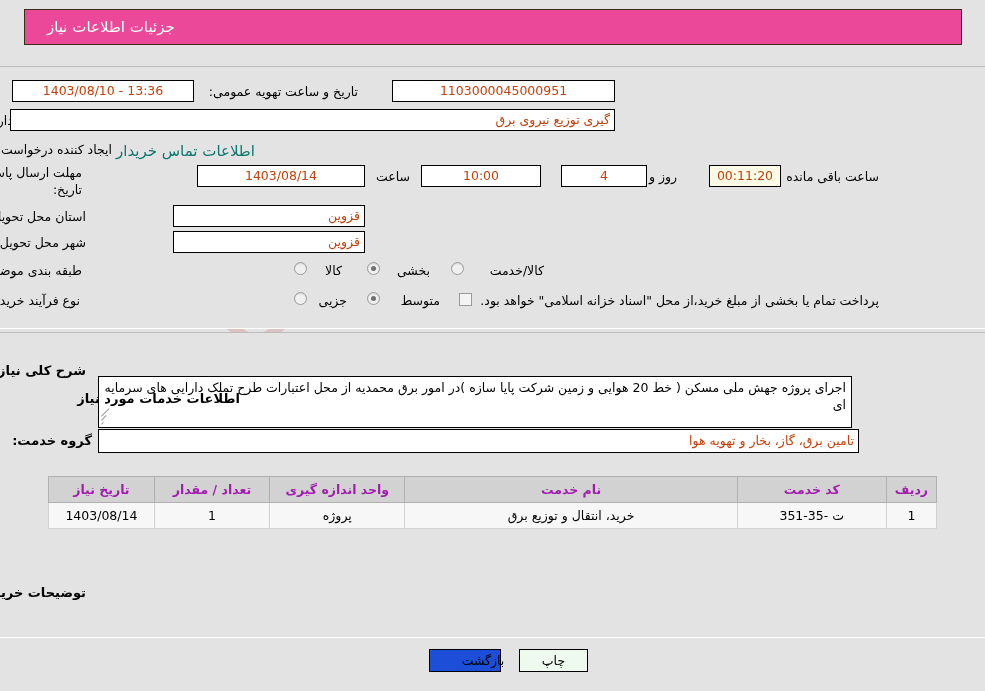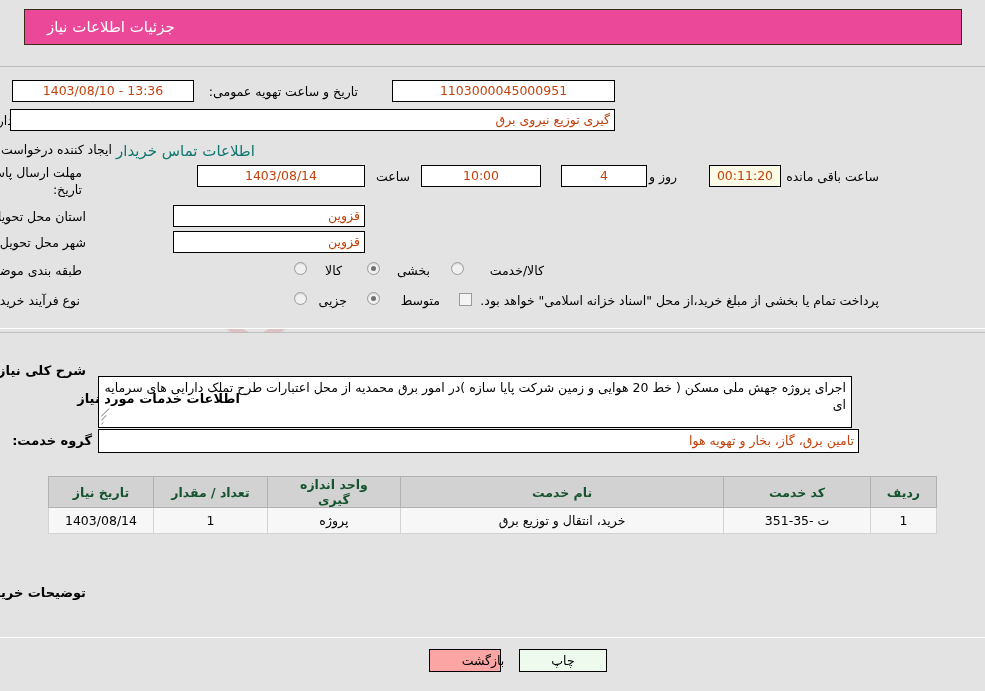--- a/index.html
+++ b/index.html
@@ -191,26 +191,26 @@
     width: 889px;
     border-collapse: collapse;
     background: #ffffff;
     font-size: 12.5px;
     z-index: 3;
     border: 1px solid #b0b0b0;
   }
   #svc-table th {
     background: #d2d2d2;
     border: 1px solid #b0b0b0;
-    color: #14532d;
+    color: #a21caf;
     font-weight: bold;
     font-size: 12.5px;
     height: 26px;
     text-align: center;
-    padding: 0 16px;
+    padding: 0 8px;
   }
   #svc-table td {
     background: #f7f7f7;
     border: 1px solid #d2d2d2;
     color: #000;
     height: 26px;
     text-align: center;
     padding: 0 4px;
     font-size: 12.5px;
   }
@@ -223,22 +223,22 @@
     font-size: 12.5px;
     font-family: "DejaVu Sans", "Liberation Sans", sans-serif;
     color: #000;
     cursor: pointer;
     display: flex;
     align-items: center;
     justify-content: center;
     z-index: 3;
     padding: 0;
   }
-  #btn-print  { left: 519px; top: 649px; width: 88px; background: #eefaee; }
-  #btn-back   { left: 429px; top: 649px; width: 72px; background: #fca5a5; padding-left: 36px; }
+  #btn-print  { left: 519px; top: 649px; width: 69px; background: #eefaee; }
+  #btn-back   { left: 429px; top: 649px; width: 72px; background: #1d4ed8; padding-left: 36px; }
 </style>
 </head>
 <body>
 
 <div id="page">
 
   <div id="watermark">
     <svg class="wm-shield" viewBox="0 0 120 140">
       <path d="M60 4 L112 24 L112 72 C112 104 88 126 60 136 C32 126 8 104 8 72 L8 24 Z" fill="none" stroke="rgba(214,150,150,0.45)" stroke-width="9"></path>
       <path d="M60 30 L92 42 L92 74 C92 94 78 108 60 114 C42 108 28 94 28 74 L28 42 Z" fill="rgba(214,150,150,0.30)"></path>

